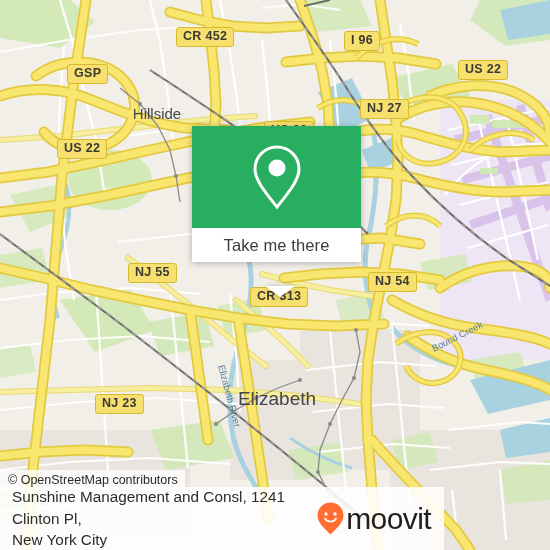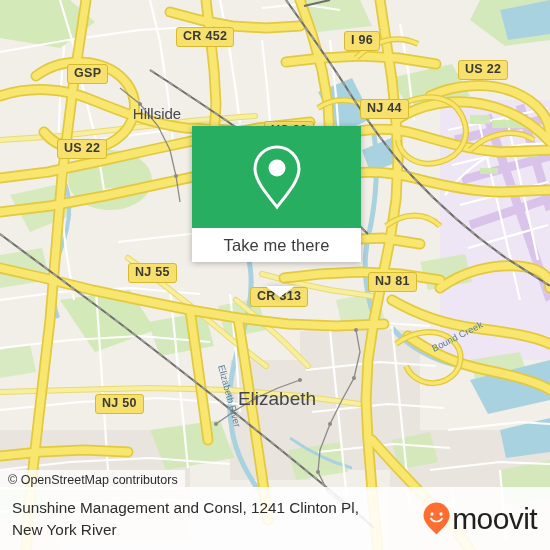--- a/index.html
+++ b/index.html
@@ -41,21 +41,21 @@
   
   #osm-attrib{
     position:absolute;left:0;top:470px;
     padding:3px 7px 3px 8px;
     background:rgba(255,255,255,.78);
     font-size:12.5px;color:#2b2b2b;white-space:nowrap;
   }
 
   
   #footer{
-    position:absolute;left:0;top:487px;width:550px;height:63px;
+    position:absolute;left:0;top:487px;width:444px;height:63px;
     background:rgba(255,255,255,.88);
     display:flex;align-items:center;
   }
   #footer-text{
     flex:1;padding-left:12px;padding-right:8px;
     font-size:15.3px;line-height:1.42;color:#2c2c2c;
   }
   #footer-logo{
     display:flex;align-items:center;gap:2px;padding-right:13px;
   }
@@ -326,27 +326,27 @@
           <text transform="translate(434,352) rotate(-27)">Bound Creek</text>
         </g>
       </g>
     </svg>
 
     <div id="shields">
         <div style="position: absolute; left: 176px; top: 27px; background: rgb(247, 224, 110); border: 1.6px solid rgb(214, 187, 46); border-radius: 3px; padding: 1px 6px 2px; font-size: 12.5px; font-weight: bold; color: rgb(58, 58, 53); font-family: &quot;Liberation Sans&quot;, sans-serif; letter-spacing: 0.3px; white-space: nowrap; line-height: 15px;"><span>CR 452</span></div>
         <div style="position: absolute; left: 344px; top: 31px; background: rgb(247, 224, 110); border: 1.6px solid rgb(214, 187, 46); border-radius: 3px; padding: 1px 6px 2px; font-size: 12.5px; font-weight: bold; color: rgb(58, 58, 53); font-family: &quot;Liberation Sans&quot;, sans-serif; letter-spacing: 0.3px; white-space: nowrap; line-height: 15px;"><span>I 96</span></div>
         <div style="position: absolute; left: 458px; top: 60px; background: rgb(247, 224, 110); border: 1.6px solid rgb(214, 187, 46); border-radius: 3px; padding: 1px 6px 2px; font-size: 12.5px; font-weight: bold; color: rgb(58, 58, 53); font-family: &quot;Liberation Sans&quot;, sans-serif; letter-spacing: 0.3px; white-space: nowrap; line-height: 15px;"><span>US 22</span></div>
         <div style="position: absolute; left: 67px; top: 64px; background: rgb(247, 224, 110); border: 1.6px solid rgb(214, 187, 46); border-radius: 3px; padding: 1px 6px 2px; font-size: 12.5px; font-weight: bold; color: rgb(58, 58, 53); font-family: &quot;Liberation Sans&quot;, sans-serif; letter-spacing: 0.3px; white-space: nowrap; line-height: 15px;"><span>GSP</span></div>
-        <div style="position: absolute; left: 360px; top: 99px; background: rgb(247, 224, 110); border: 1.6px solid rgb(214, 187, 46); border-radius: 3px; padding: 1px 6px 2px; font-size: 12.5px; font-weight: bold; color: rgb(58, 58, 53); font-family: &quot;Liberation Sans&quot;, sans-serif; letter-spacing: 0.3px; white-space: nowrap; line-height: 15px;"><span>NJ 44</span></div>
+        <div style="position: absolute; left: 360px; top: 99px; background: rgb(247, 224, 110); border: 1.6px solid rgb(214, 187, 46); border-radius: 3px; padding: 1px 6px 2px; font-size: 12.5px; font-weight: bold; color: rgb(58, 58, 53); font-family: &quot;Liberation Sans&quot;, sans-serif; letter-spacing: 0.3px; white-space: nowrap; line-height: 15px;"><span>NJ 27</span></div>
         <div style="position: absolute; left: 57px; top: 139px; background: rgb(247, 224, 110); border: 1.6px solid rgb(214, 187, 46); border-radius: 3px; padding: 1px 6px 2px; font-size: 12.5px; font-weight: bold; color: rgb(58, 58, 53); font-family: &quot;Liberation Sans&quot;, sans-serif; letter-spacing: 0.3px; white-space: nowrap; line-height: 15px;"><span>US 22</span></div>
         <div style="position: absolute; left: 264px; top: 121px; background: rgb(247, 224, 110); border: 1.6px solid rgb(214, 187, 46); border-radius: 3px; padding: 1px 6px 2px; font-size: 12.5px; font-weight: bold; color: rgb(58, 58, 53); font-family: &quot;Liberation Sans&quot;, sans-serif; letter-spacing: 0.3px; white-space: nowrap; line-height: 15px;"><span>US 22</span></div>
         <div style="position: absolute; left: 128px; top: 263px; background: rgb(247, 224, 110); border: 1.6px solid rgb(214, 187, 46); border-radius: 3px; padding: 1px 6px 2px; font-size: 12.5px; font-weight: bold; color: rgb(58, 58, 53); font-family: &quot;Liberation Sans&quot;, sans-serif; letter-spacing: 0.3px; white-space: nowrap; line-height: 15px;"><span>NJ 55</span></div>
         <div style="position: absolute; left: 250px; top: 287px; background: rgb(247, 224, 110); border: 1.6px solid rgb(214, 187, 46); border-radius: 3px; padding: 1px 6px 2px; font-size: 12.5px; font-weight: bold; color: rgb(58, 58, 53); font-family: &quot;Liberation Sans&quot;, sans-serif; letter-spacing: 0.3px; white-space: nowrap; line-height: 15px;"><span>CR 313</span></div>
-        <div style="position: absolute; left: 368px; top: 272px; background: rgb(247, 224, 110); border: 1.6px solid rgb(214, 187, 46); border-radius: 3px; padding: 1px 6px 2px; font-size: 12.5px; font-weight: bold; color: rgb(58, 58, 53); font-family: &quot;Liberation Sans&quot;, sans-serif; letter-spacing: 0.3px; white-space: nowrap; line-height: 15px;"><span>NJ 81</span></div>
-        <div style="position: absolute; left: 95px; top: 394px; background: rgb(247, 224, 110); border: 1.6px solid rgb(214, 187, 46); border-radius: 3px; padding: 1px 6px 2px; font-size: 12.5px; font-weight: bold; color: rgb(58, 58, 53); font-family: &quot;Liberation Sans&quot;, sans-serif; letter-spacing: 0.3px; white-space: nowrap; line-height: 15px;"><span>NJ 50</span></div>
+        <div style="position: absolute; left: 368px; top: 272px; background: rgb(247, 224, 110); border: 1.6px solid rgb(214, 187, 46); border-radius: 3px; padding: 1px 6px 2px; font-size: 12.5px; font-weight: bold; color: rgb(58, 58, 53); font-family: &quot;Liberation Sans&quot;, sans-serif; letter-spacing: 0.3px; white-space: nowrap; line-height: 15px;"><span>NJ 54</span></div>
+        <div style="position: absolute; left: 95px; top: 394px; background: rgb(247, 224, 110); border: 1.6px solid rgb(214, 187, 46); border-radius: 3px; padding: 1px 6px 2px; font-size: 12.5px; font-weight: bold; color: rgb(58, 58, 53); font-family: &quot;Liberation Sans&quot;, sans-serif; letter-spacing: 0.3px; white-space: nowrap; line-height: 15px;"><span>NJ 23</span></div>
       </div>
   </div>
 
   <div id="osm-attrib">© OpenStreetMap contributors</div>
 
   <div id="callout">
     <div id="callout-top">
       <svg id="pin" width="56" height="70" viewBox="0 0 56 70">
         <path d="M28 5 C15.8 5 6 14.8 6 27 C6 38 16 50 28 65 C40 50 50 38 50 27 C50 14.8 40.2 5 28 5 Z" fill="none" stroke="#ffffff" stroke-width="3"></path>
         <circle cx="28" cy="26" r="8.5" fill="#ffffff"></circle>
@@ -354,21 +354,21 @@
     </div>
     <div id="callout-bottom">
       <span id="callout-label">Take me there</span>
     </div>
     <div id="callout-tail"></div>
   </div>
 
   <div id="footer">
     <div id="footer-text">
       <span>Sunshine Management and Consl, 1241 Clinton Pl,</span><br>
-      <span>New York River</span>
+      <span>New York City</span>
     </div>
     <div id="footer-logo">
       <svg id="logo-pin" viewBox="0 0 54 66">
         <path d="M27 1 C12.6 1 1 12.6 1 27 C1 41 14 52 27 65 C40 52 53 41 53 27 C53 12.6 41.4 1 27 1 Z" fill="#ff6d30"></path>
         <circle cx="18" cy="24" r="3.3" fill="#ffffff"></circle>
         <circle cx="36" cy="24" r="3.3" fill="#ffffff"></circle>
         <path d="M16 33 C20 41 34 41 38 33" fill="none" stroke="#ffffff" stroke-width="3.4" stroke-linecap="round"></path>
       </svg>
       <span id="logo-word">moovit</span>
     </div>

